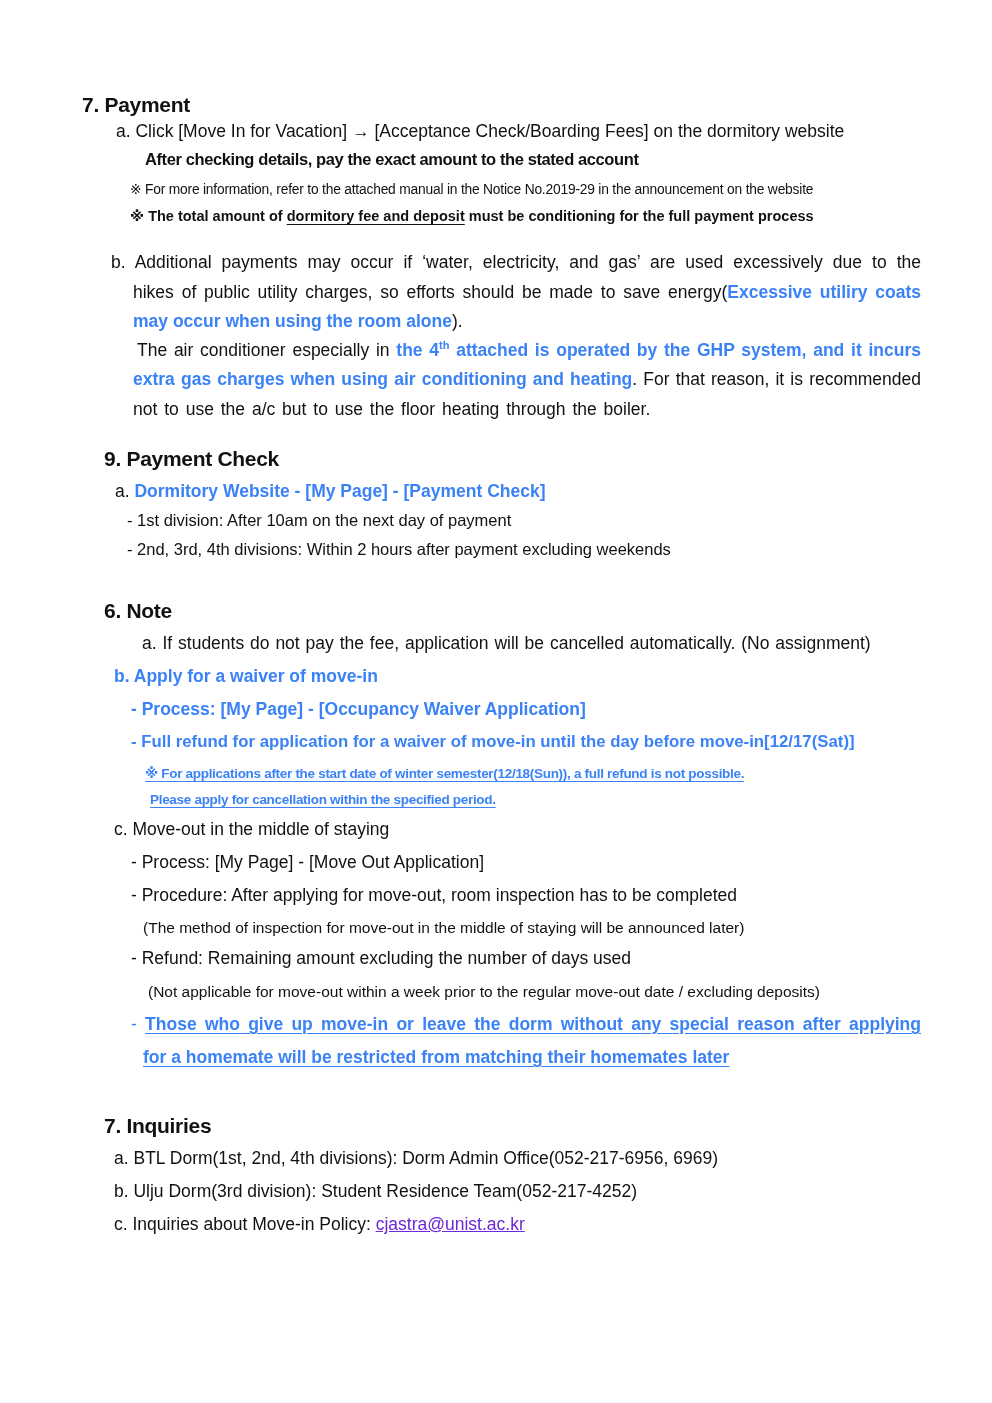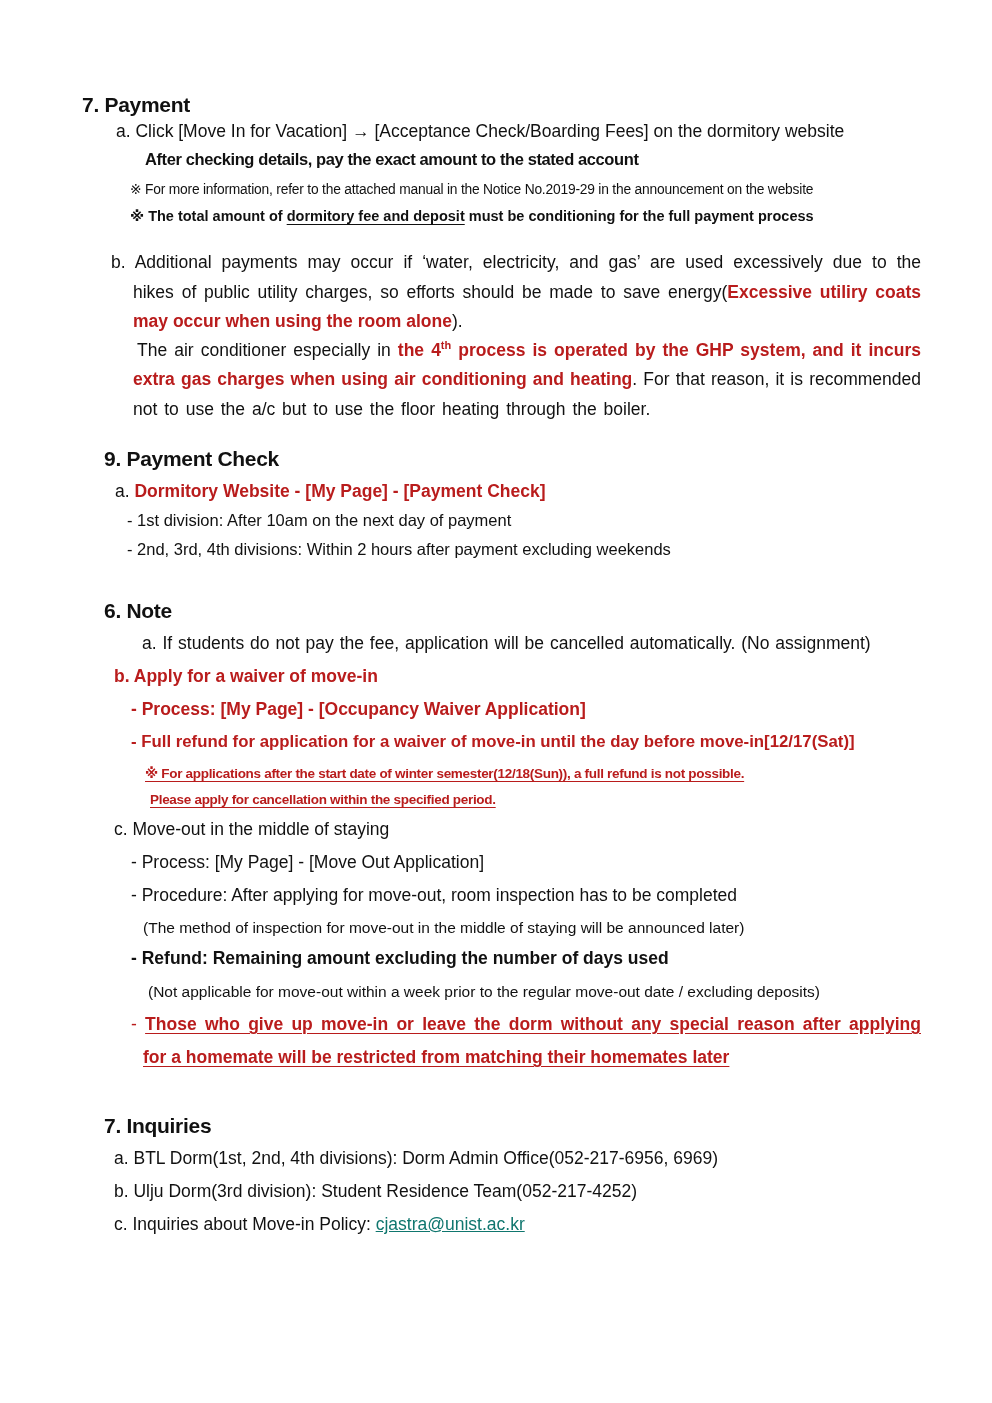--- a/index.html
+++ b/index.html
@@ -3,25 +3,25 @@
 <meta charset="utf-8">
 <style>
   html, body { margin: 0; padding: 0; background: #ffffff; }
   body { width: 992px; height: 1403px; position: relative; overflow: hidden;
          font-family: "Liberation Sans", "DejaVu Sans", sans-serif; color: #111111; }
   .line { position: absolute; white-space: nowrap; }
   .h { font-size: 21px; font-weight: bold; letter-spacing: -0.3px; }
   .t { font-size: 17.5px; }
   .s { font-size: 14.5px; }
   .sb { font-size: 14.5px; font-weight: bold; }
-  .red { color: #b91c1c; }
+  .red { color: #3b82f6; }
   .b { font-weight: bold; }
   .u { text-decoration: underline; text-underline-offset: 3px; }
   .just { white-space: normal; text-align: justify; text-align-last: justify; }
-  a.link { color: #0f766e; text-decoration: underline; }
+  a.link { color: #6d28d9; text-decoration: underline; }
   sup { font-size: 11px; line-height: 0; }
 </style>
 </head>
 <body>
 
 <div class="line h" style="left:82px; top:93px;">7. Payment</div>
 
 <div class="line t" style="left:116px; top:121px;">
   <span>a.</span>
   <span>Click  [Move In for Vacation] → [Acceptance Check/Boarding Fees] on the dormitory website</span>
@@ -30,21 +30,21 @@
 <div class="line s" style="left:130px; top:181px; font-size:13.8px; letter-spacing:-0.2px;">※ For more information, refer to the attached manual in the Notice No.2019-29 in the announcement on the website</div>
 <div class="line sb" style="left:130px; top:208px;">
   <span>※ The total amount of </span><span class="u">dormitory fee and deposit</span><span> must be conditioning for the full payment process</span>
 </div>
 
 <div class="line t" style="left:111px; top:252px; width:810px;">
   <div class="just" style="width:810px;"><span>b.</span> <span>Additional payments may occur if ‘water, electricity, and gas’ are used excessively due to the</span></div>
 </div>
 <div class="line t just" style="left:133px; top:282px; width:788px;"><span>hikes of public utility charges, so efforts should be made to save energy(</span><span class="red b">Excessive utiliry coats</span></div>
 <div class="line t" style="left:133px; top:311px;"><span class="red b">may occur when using the room alone</span><span>).</span></div>
-<div class="line t just" style="left:137px; top:340px; width:784px;"><span>The air conditioner especially in </span><span class="red b">the 4</span><sup class="red b">th</sup><span class="red b"> process is operated by the GHP system, and it incurs</span></div>
+<div class="line t just" style="left:137px; top:340px; width:784px;"><span>The air conditioner especially in </span><span class="red b">the 4</span><sup class="red b">th</sup><span class="red b"> attached is operated by the GHP system, and it incurs</span></div>
 <div class="line t just" style="left:133px; top:369px; width:788px;"><span class="red b">extra gas charges when using air conditioning and heating</span><span>. For that reason, it is recommended</span></div>
 <div class="line t" style="left:133px; top:399px; word-spacing:2px;">not to use the a/c but to use the floor heating through the boiler.</div>
 
 <div class="line h" style="left:104px; top:447px;">9. Payment Check</div>
 <div class="line t" style="left:115px; top:481px;">
   <span>a.</span>
   <span class="red b">Dormitory Website -  [My Page]  -  [Payment Check]</span>
 </div>
 <div class="line t" style="left:127px; top:511px; font-size:16.5px;">- 1st division: After 10am on the next day of payment</div>
 <div class="line t" style="left:127px; top:540px; font-size:16.5px;">- 2nd, 3rd, 4th divisions: Within 2 hours after payment excluding weekends</div>
@@ -53,21 +53,21 @@
 <div class="line t" style="left:114px; top:633px; word-spacing:1px;margin-left:28px;">a. If students do not pay the fee, application will be cancelled automatically. (No assignment)</div>
 <div class="line t red b" style="left:114px; top:666px;">b. Apply for a waiver of move-in</div>
 <div class="line t red b" style="left:131px; top:699px;">- Process: [My Page]  -  [Occupancy Waiver Application]</div>
 <div class="line t red b" style="left:131px; top:732px; font-size:16.8px;">- Full refund for application for a waiver of move-in until the day before move-in[12/17(Sat)]</div>
 <div class="line sb red u" style="left:145px; top:765px; font-size:13.5px; letter-spacing:-0.3px;">※ For applications after the start date of winter semester(12/18(Sun)), a full refund is not possible.</div>
 <div class="line sb red u" style="left:150px; top:792px; font-size:13.5px; letter-spacing:-0.3px;">Please apply for cancellation within the specified period.</div>
 <div class="line t" style="left:114px; top:819px;">c. Move-out in the middle of staying</div>
 <div class="line t" style="left:131px; top:852px;">- Process: [My Page]  -  [Move Out Application]</div>
 <div class="line t" style="left:131px; top:885px;">- Procedure: After applying for move-out, room inspection has to be completed</div>
 <div class="line s" style="left:143px; top:919px; font-size:15.5px;">(The method of inspection for move-out in the middle of staying will be announced later)</div>
-<div class="line t" style="left:131px; top:948px;font-weight:bold;">- Refund: Remaining amount excluding the number of days used</div>
+<div class="line t" style="left:131px; top:948px;">- Refund: Remaining amount excluding the number of days used</div>
 <div class="line s" style="left:148px; top:983px; font-size:15.5px;">(Not applicable for move-out within a week prior to the regular move-out date / excluding deposits)</div>
 <div class="line t red" style="left:131px; top:1014px; width:790px;">
   <div class="just" style="width:790px;"><span>- </span><span class="b u">Those who give up move-in or leave the dorm without any special reason after applying</span></div>
 </div>
 <div class="line t red b u" style="left:143px; top:1047px;">for a homemate will be restricted from matching their homemates later</div>
 
 <div class="line h" style="left:104px; top:1114px;">7. Inquiries</div>
 <div class="line t" style="left:114px; top:1148px;">a. BTL Dorm(1st, 2nd, 4th divisions): Dorm Admin Office(052-217-6956, 6969)</div>
 <div class="line t" style="left:114px; top:1181px;">b. Ulju Dorm(3rd division): Student Residence Team(052-217-4252)</div>
 <div class="line t" style="left:114px; top:1214px;">

